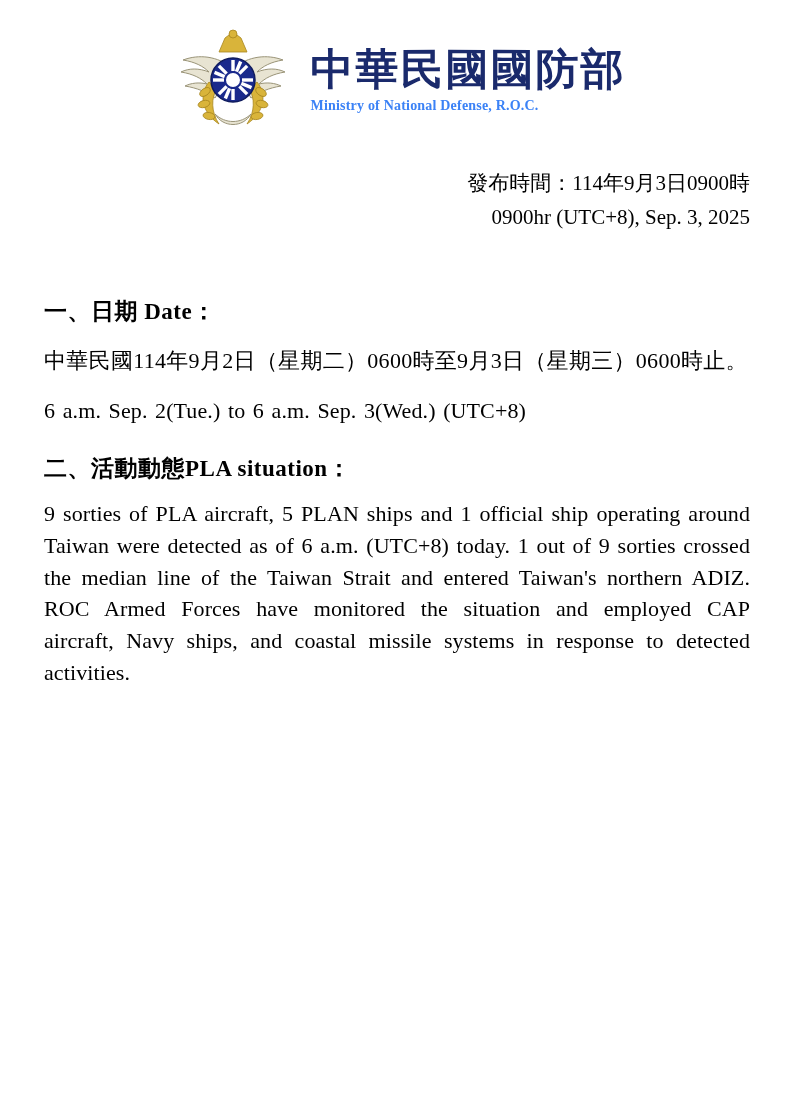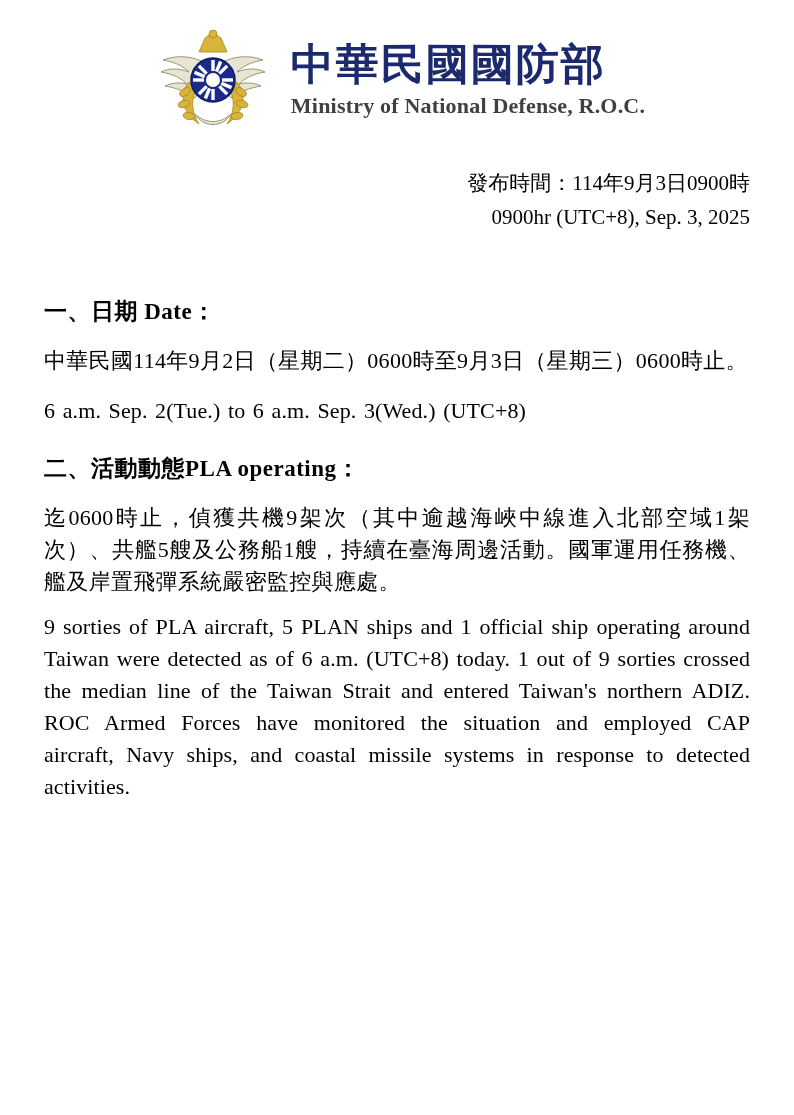--- a/index.html
+++ b/index.html
@@ -45,23 +45,23 @@
   .ministry-zh {
     font-family: "Liberation Serif", "DejaVu Serif", serif;
     font-size: 43px;
     font-weight: bold;
     color: #1a2a6c;
     letter-spacing: 2px;
     line-height: 1.1;
   }
   .ministry-en {
     font-family: "Liberation Serif", serif;
-    font-size: 22px;
+    font-size: 14px;
     font-weight: bold;
-    color: #404040;
+    color: #3b82f6;
     margin-top: 4px;
     letter-spacing: 0.2px;
   }
 
   
   .release-block {
     margin-top: 30px;
     padding-left: 330px;
     font-size: 21px;
     line-height: 1.62;
@@ -183,18 +183,17 @@
   <div class="doc-title">
   </div>
 
   <div class="section">
     <div class="section-heading">一、日期 Date：</div>
     <div class="para para-zh">中華民國114年9月2日（星期二）0600時至9月3日（星期三）0600時止。</div>
     <div class="para para-en wordspace">6 a.m. Sep. 2(Tue.) to 6 a.m. Sep. 3(Wed.) (UTC+8)</div>
   </div>
 
   <div class="section">
-    <div class="section-heading">二、活動動態PLA operating：</div>
-    <div class="para para-zh">迄0600時止，偵獲共機9架次（其中逾越海峽中線進入北部空域1架次）、共艦5艘及公務船1艘，持續在臺海周邊活動。國軍運用任務機、艦及岸置飛彈系統嚴密監控與應處。</div>
+    <div class="section-heading">二、活動動態PLA situation：</div>
     <div class="para para-en wordspace tight">9 sorties of PLA aircraft, 5 PLAN ships and 1 official ship operating around Taiwan were detected as of 6 a.m. (UTC+8) today. 1 out of 9 sorties crossed the median line of the Taiwan Strait and entered Taiwan's northern ADIZ. ROC Armed Forces have monitored the situation and employed CAP aircraft, Navy ships, and coastal missile systems in response to detected activities.</div>
   </div>
 
 </div>
 
 </body></html>

